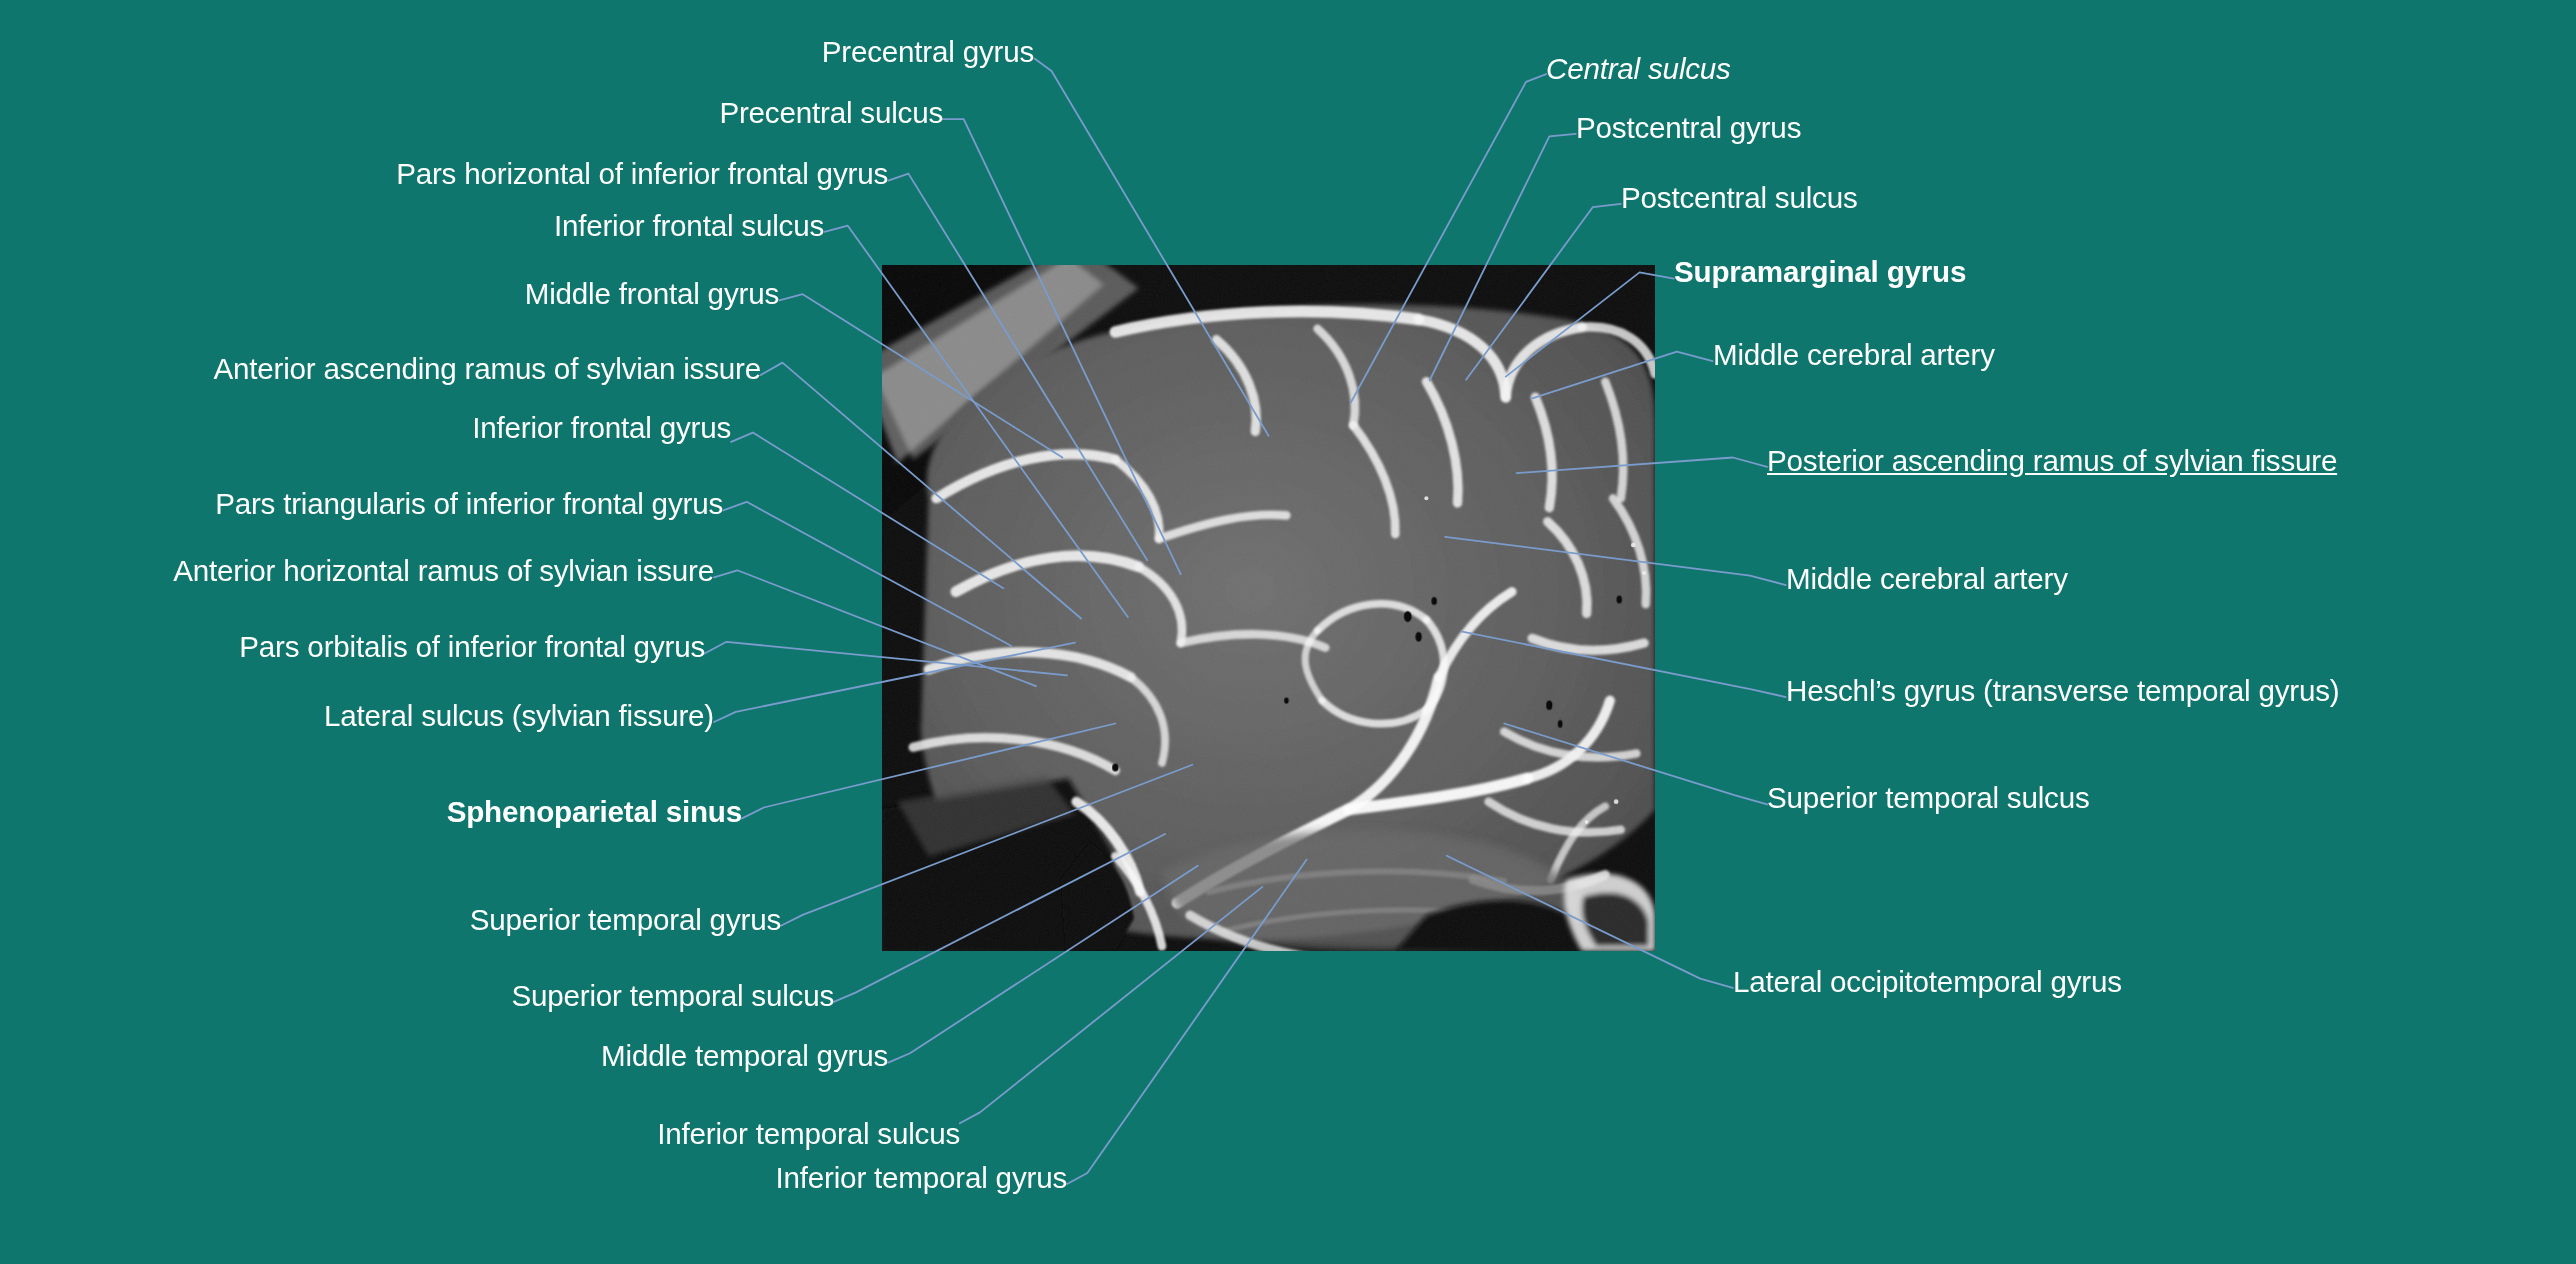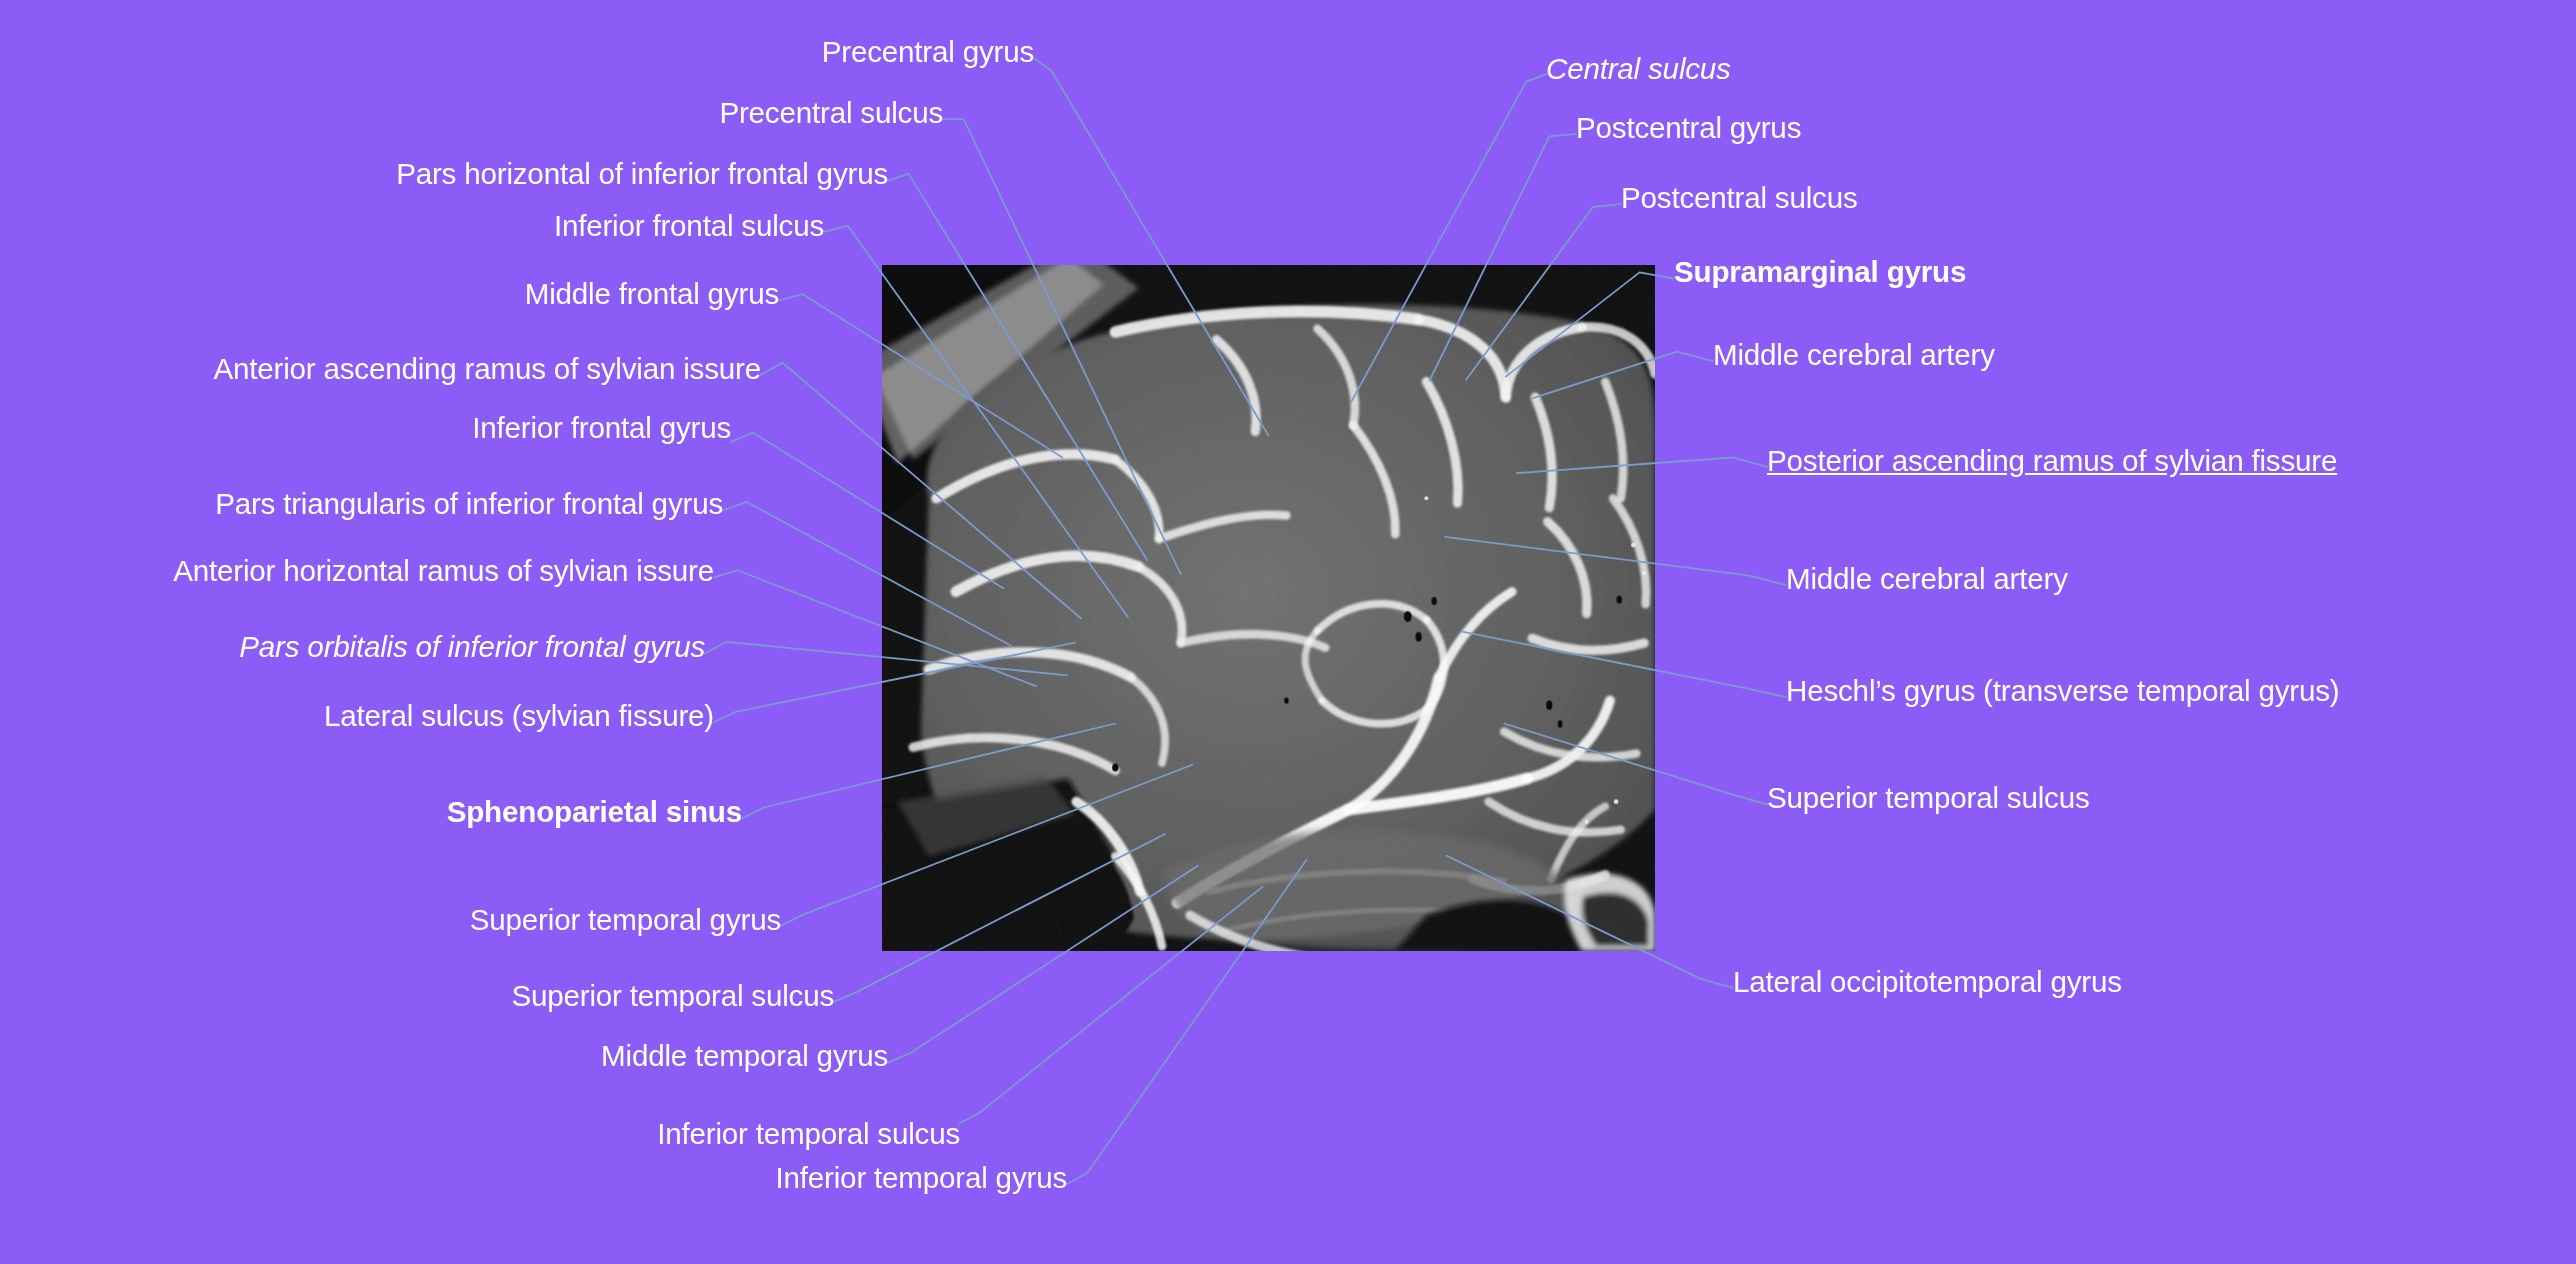--- a/index.html
+++ b/index.html
@@ -1,18 +1,18 @@
 <!DOCTYPE html>
 <html style="font-size:12.4px"><head>
 <meta charset="utf-8">
 <style>
   html,body{margin:0;padding:0;background:#000;}
   body{width:2576px;height:1265px;overflow:hidden;position:relative;
        font-family:"Liberation Sans","DejaVu Sans",sans-serif;}
-  #stage{position:absolute;inset:0;width:2576px;height:1265px;background:#8b5cf6;}
+  #stage{position:absolute;inset:0;width:2576px;height:1265px;background:#0f766e;}
 
   
   #mri-panel{position:absolute;left:882px;top:265px;width:773px;height:686px;
              overflow:hidden;background:#0a0a0a;}
   #mri-svg{position:absolute;left:0;top:0;width:773px;height:686px;display:block;}
 
   
   #leaders{position:absolute;left:0;top:0;width:2576px;height:1265px;
            pointer-events:none;}
   #leaders polyline{fill:none;stroke:#7a9ccc;stroke-width:2.3;
@@ -234,21 +234,21 @@
   <div id="labels-left">
       <div class="lbl r" style="top: 37px; right: 1542px;">Precentral gyrus</div>
       <div class="lbl r" style="top: 98px; right: 1633px;">Precentral sulcus</div>
       <div class="lbl r" style="top: 159px; right: 1688px;">Pars horizontal of inferior frontal gyrus</div>
       <div class="lbl r" style="top: 211px; right: 1752px;">Inferior frontal sulcus</div>
       <div class="lbl r" style="top: 279px; right: 1797px;">Middle frontal gyrus</div>
       <div class="lbl r" style="top: 354px; right: 1815px;">Anterior ascending ramus of sylvian issure</div>
       <div class="lbl r" style="top: 413px; right: 1845px;">Inferior frontal gyrus</div>
       <div class="lbl r" style="top: 489px; right: 1853px;">Pars triangularis of inferior frontal gyrus</div>
       <div class="lbl r" style="top: 556px; right: 1862px;">Anterior horizontal ramus of sylvian issure</div>
-      <div class="lbl r" style="top: 632px; right: 1871px; font-style: italic;">Pars orbitalis of inferior frontal gyrus</div>
+      <div class="lbl r" style="top: 632px; right: 1871px;">Pars orbitalis of inferior frontal gyrus</div>
       <div class="lbl r" style="top: 701px; right: 1862px;">Lateral sulcus (sylvian fissure)</div>
       <div class="lbl r" style="top: 797px; right: 1834px; font-weight: bold;">Sphenoparietal sinus</div>
       <div class="lbl r" style="top: 905px; right: 1795px;">Superior temporal gyrus</div>
       <div class="lbl r" style="top: 981px; right: 1742px;">Superior temporal sulcus</div>
       <div class="lbl r" style="top: 1041px; right: 1688px;">Middle temporal gyrus</div>
       <div class="lbl r" style="top: 1102px; right: 1616px; margin-top: 17px;">Inferior temporal sulcus</div>
       <div class="lbl r" style="top: 1163px; right: 1509px;">Inferior temporal gyrus</div>
     </div>
   <div id="labels-right">
       <div class="lbl l" style="top: 54px; left: 1546px; font-style: italic;">Central sulcus</div>

